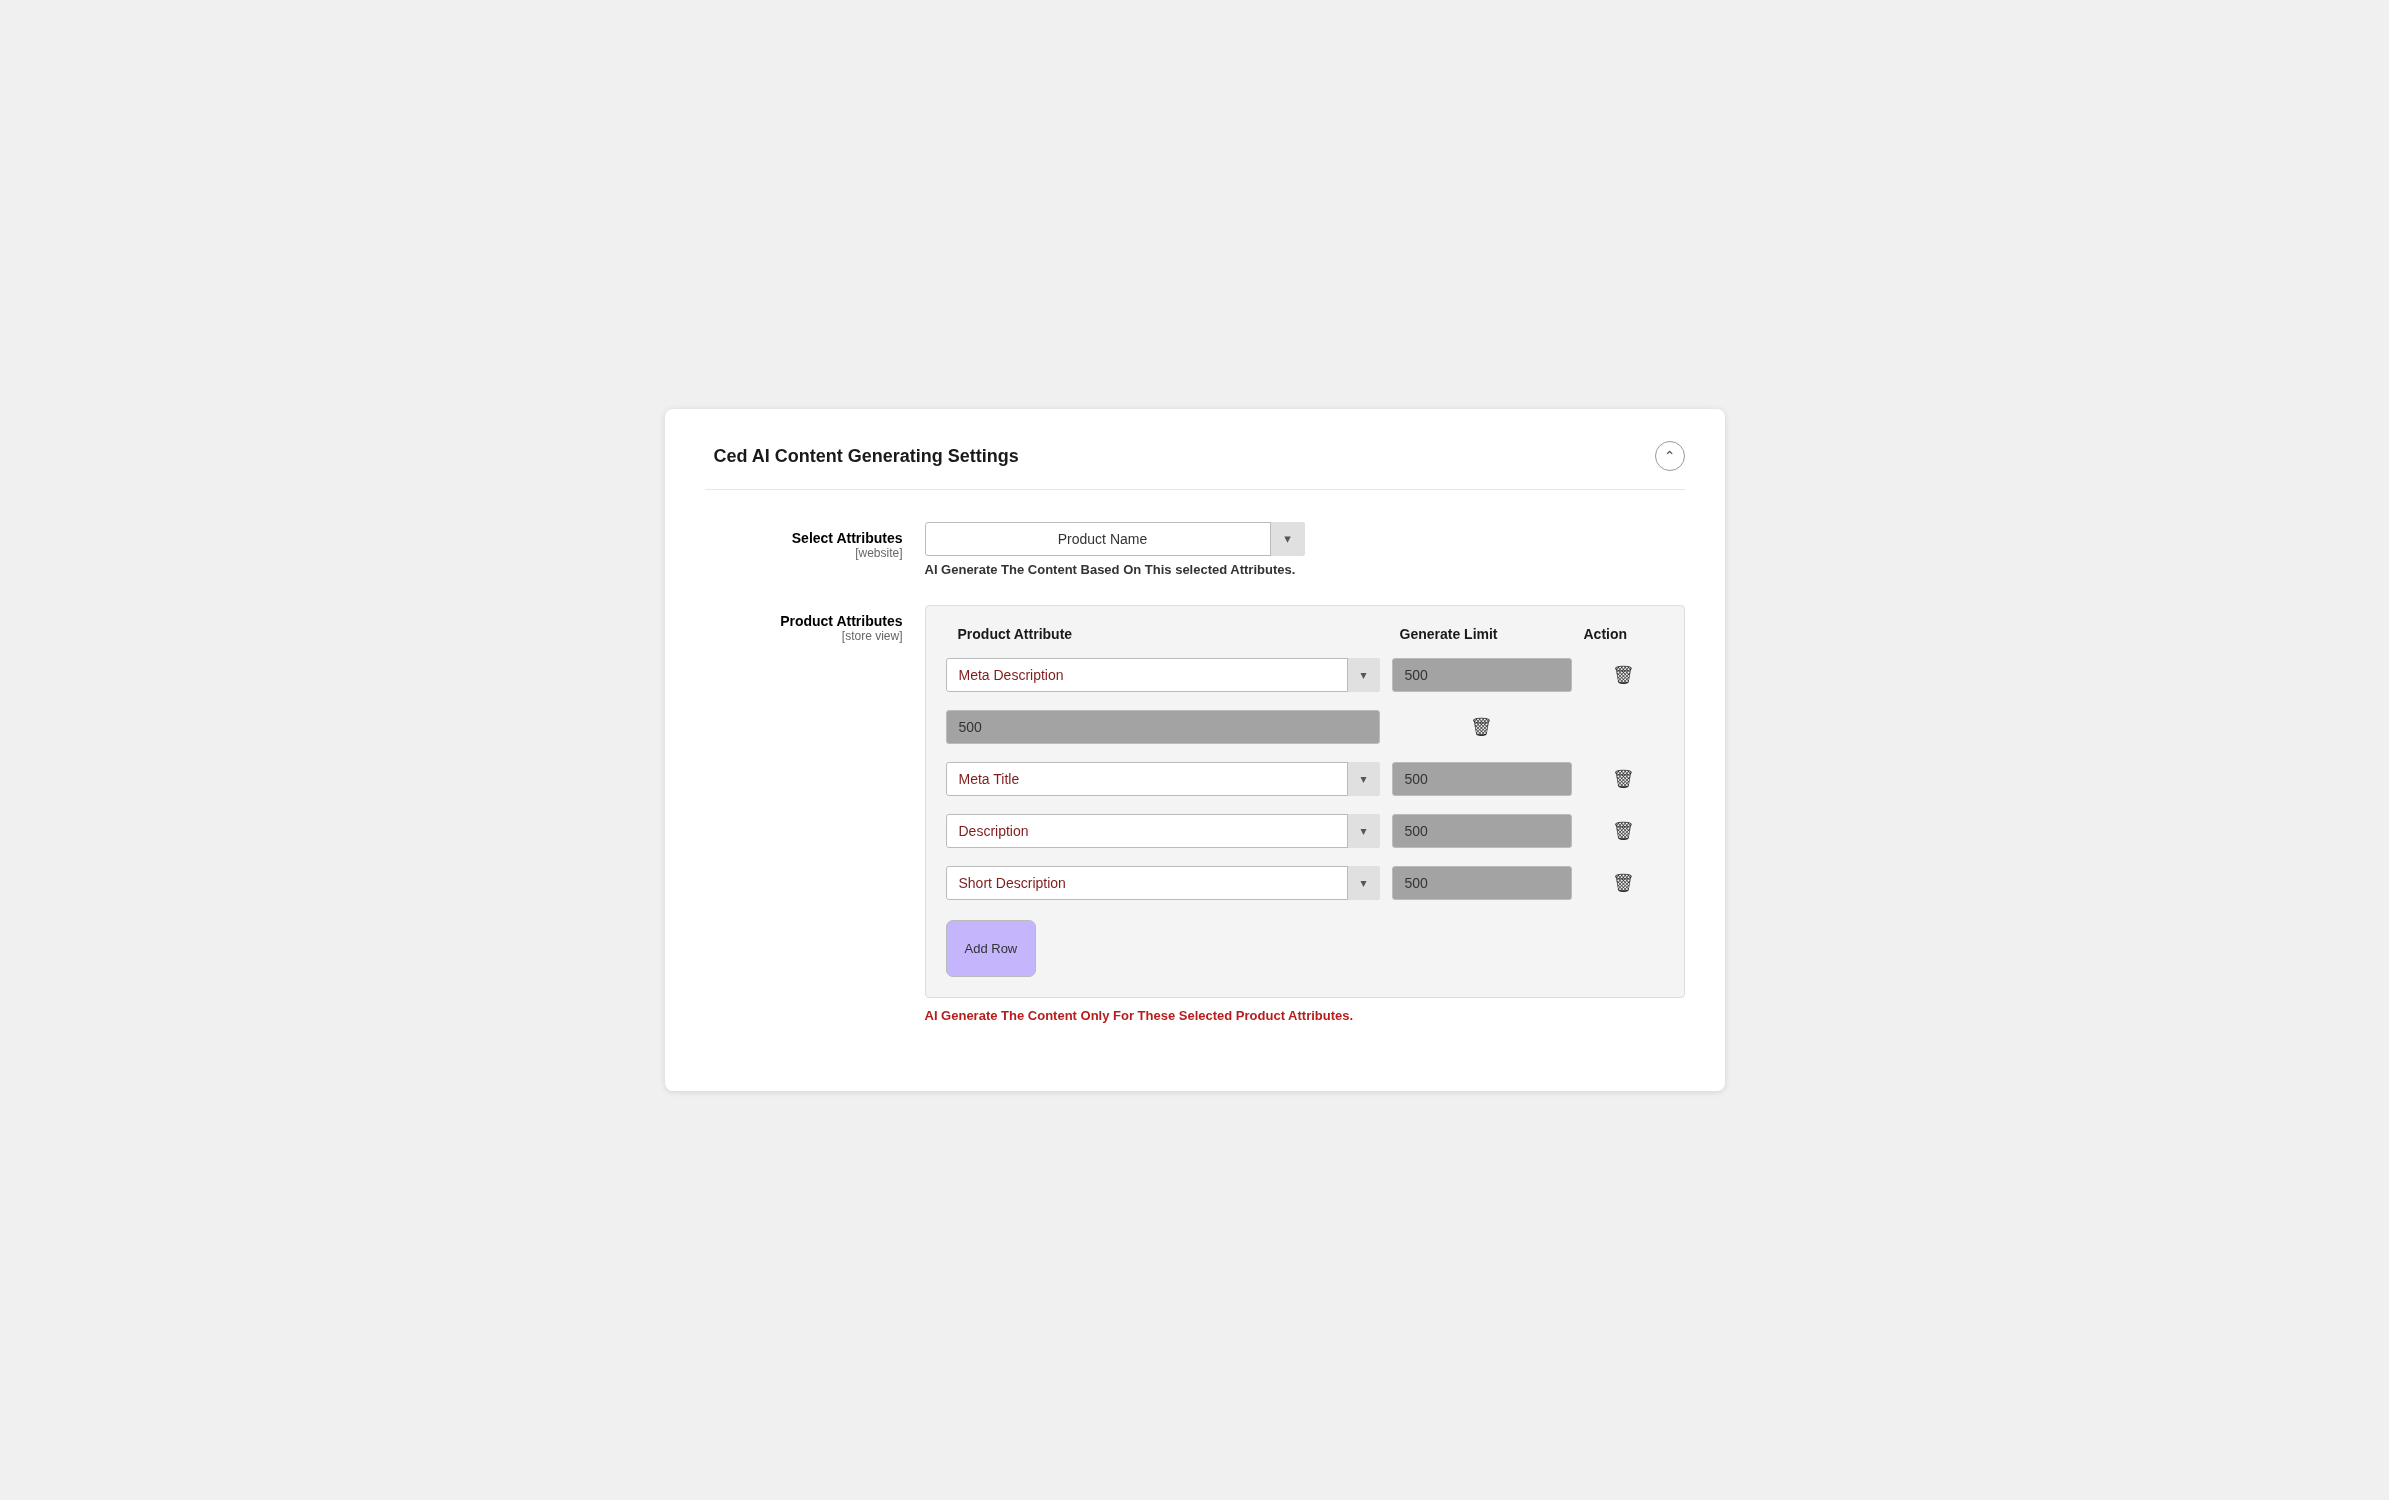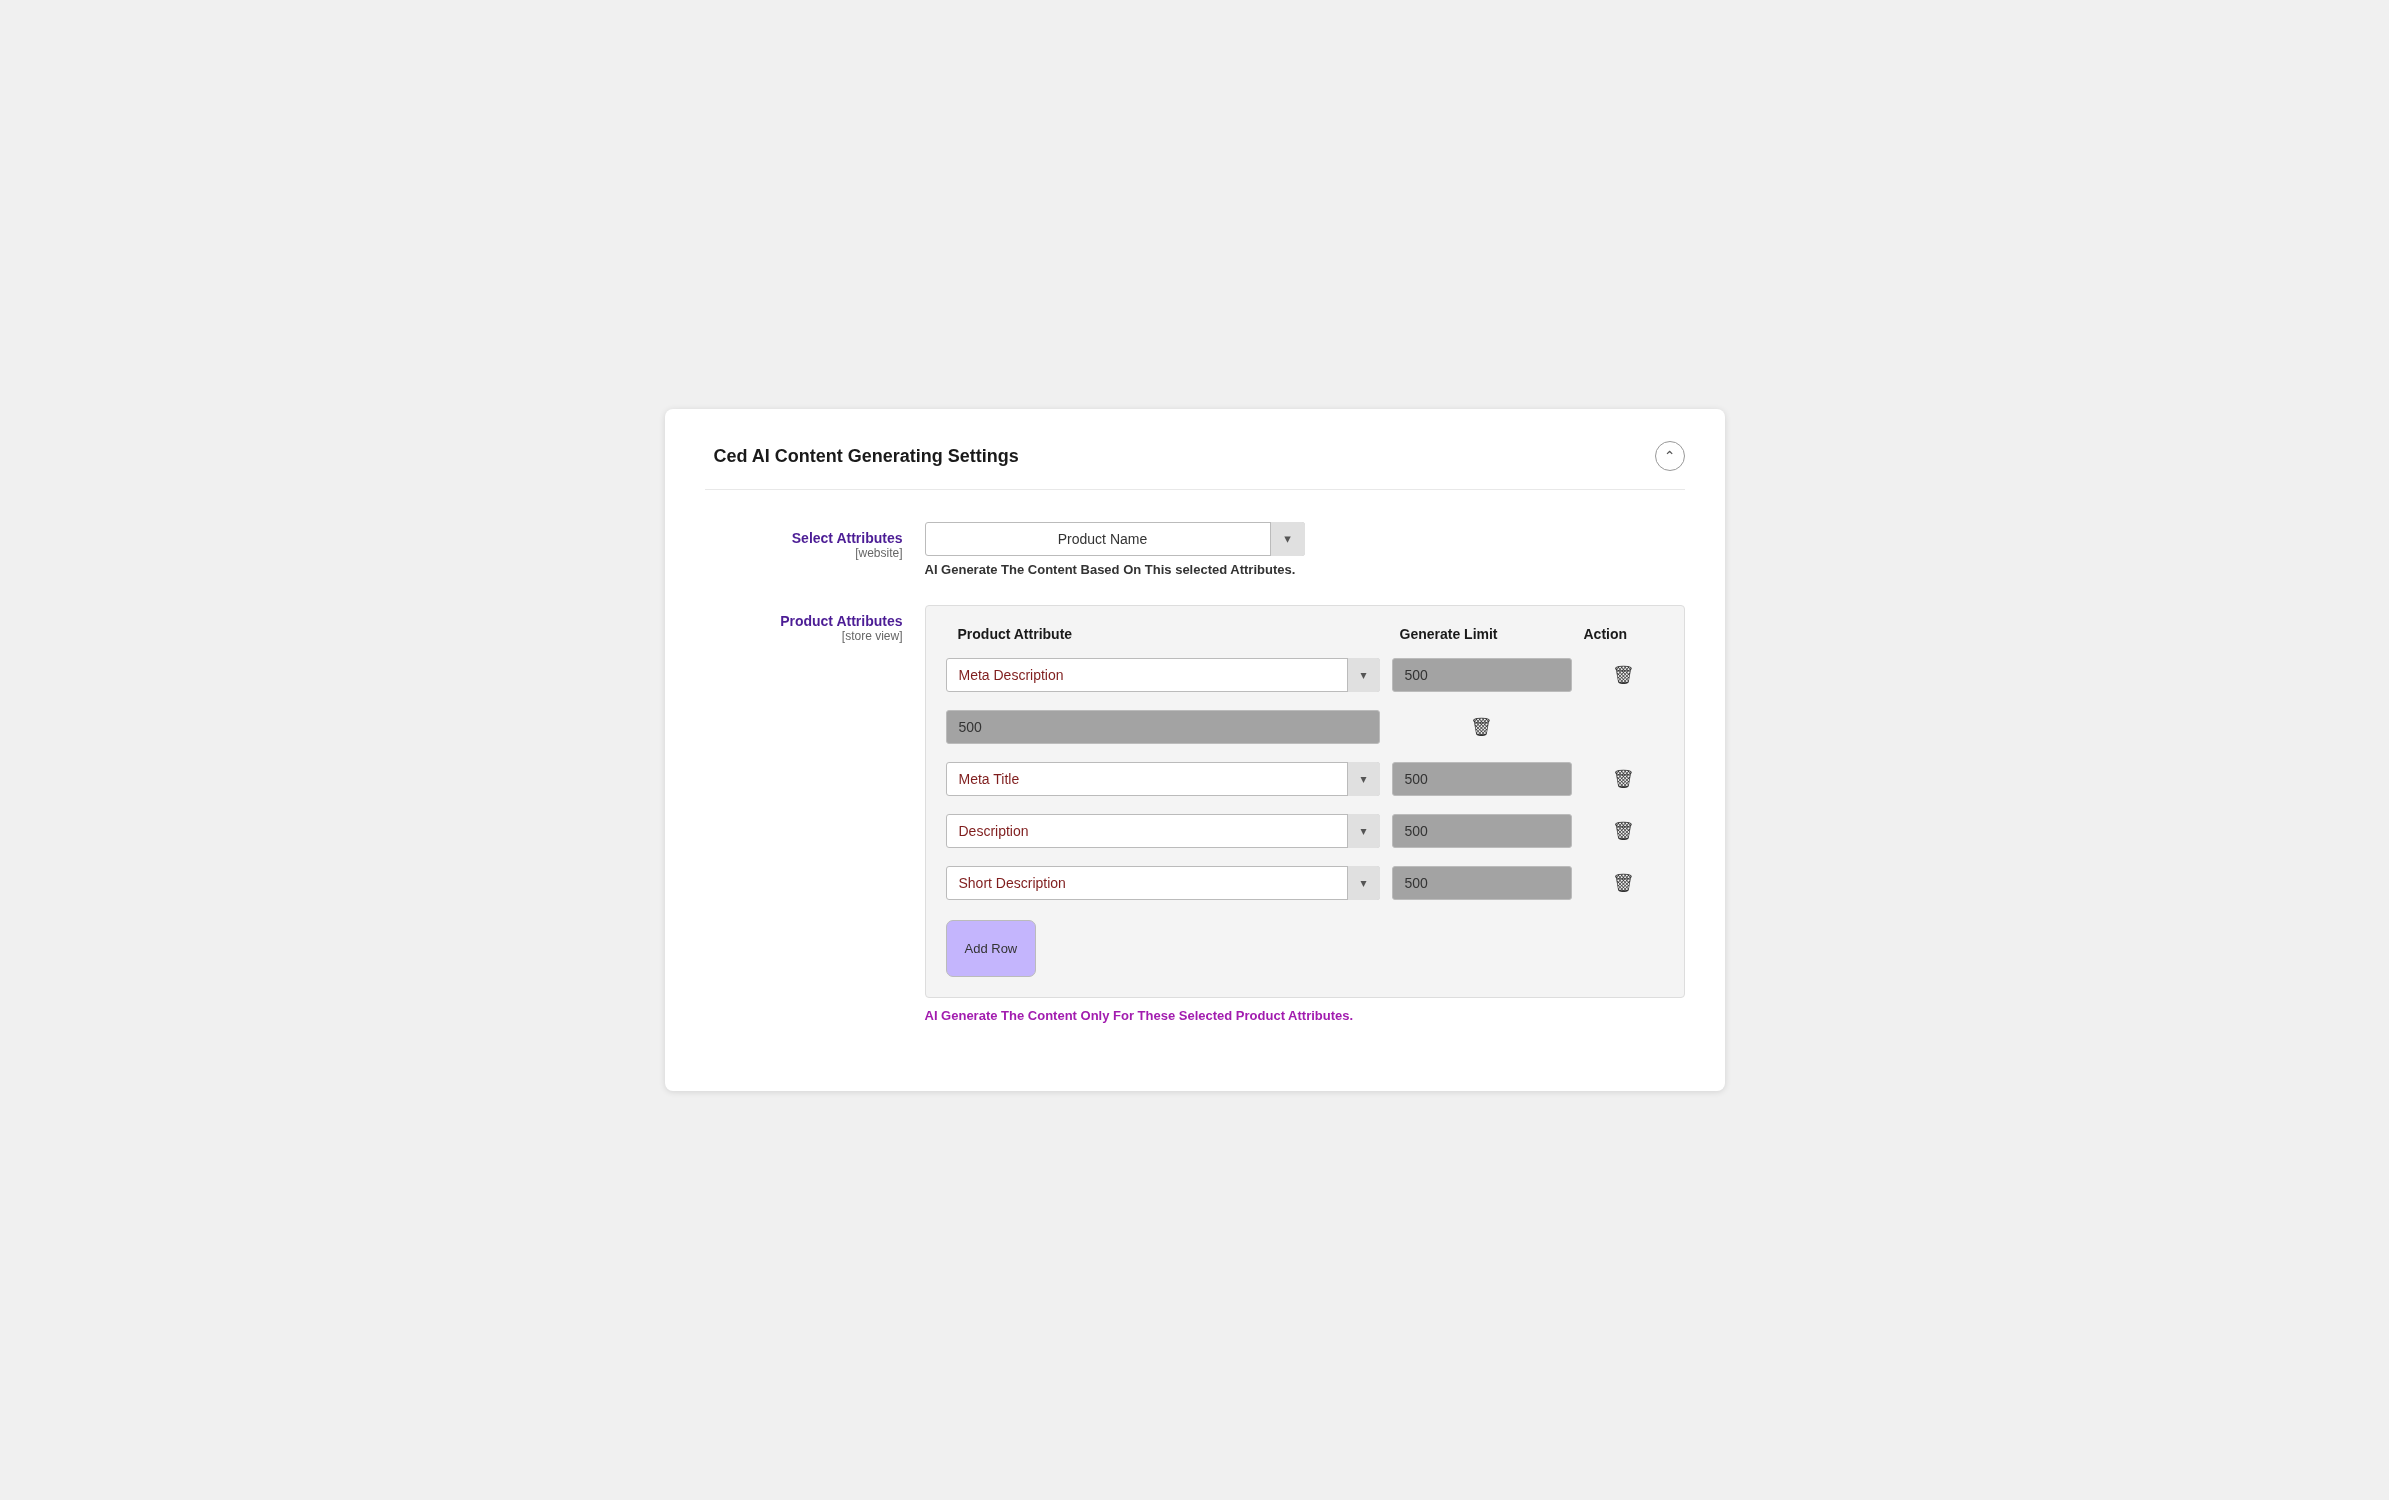--- a/index.html
+++ b/index.html
@@ -64,21 +64,21 @@
       text-align: right;
       padding-right: 22px;
       padding-top: 8px;
       min-width: 220px;
       flex-shrink: 0;
     }
 
     .field-label-main {
       font-size: 14px;
       font-weight: 700;
-      color: #4c1d95;
+      color: #000000;
       display: block;
     }
 
     .field-label-sub {
       font-size: 12px;
       color: #666;
       display: block;
     }
 
     .field-content {
@@ -229,21 +229,21 @@
       padding: 20px 18px;
       font-size: 13px;
       color: #333;
       cursor: pointer;
       font-weight: 500;
     }
 
     .attr-help-text {
       font-size: 13px;
       font-weight: 700;
-      color: #a21caf;
+      color: #b91c1c;
       margin-top: 10px;
     }
   </style>
 </head>
 <body>
 
 <div class="card">
   <div class="card-header">
     <span class="card-title">Ced AI Content Generating Settings</span>
     <button class="collapse-btn" title="Collapse">

